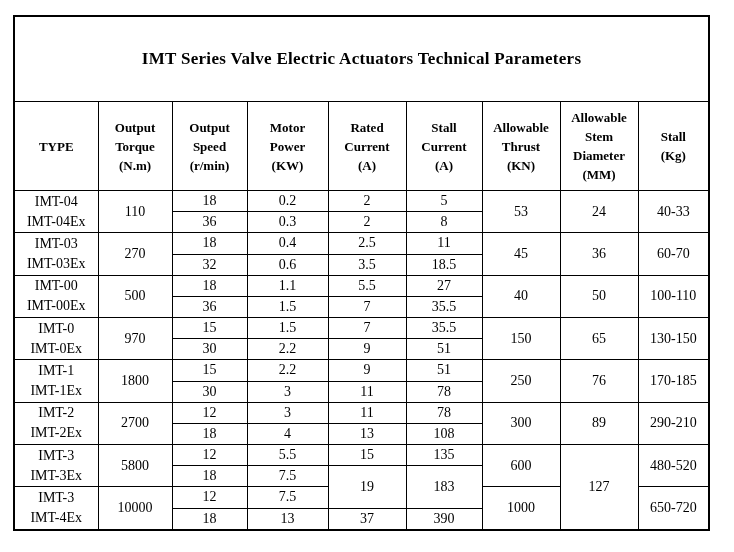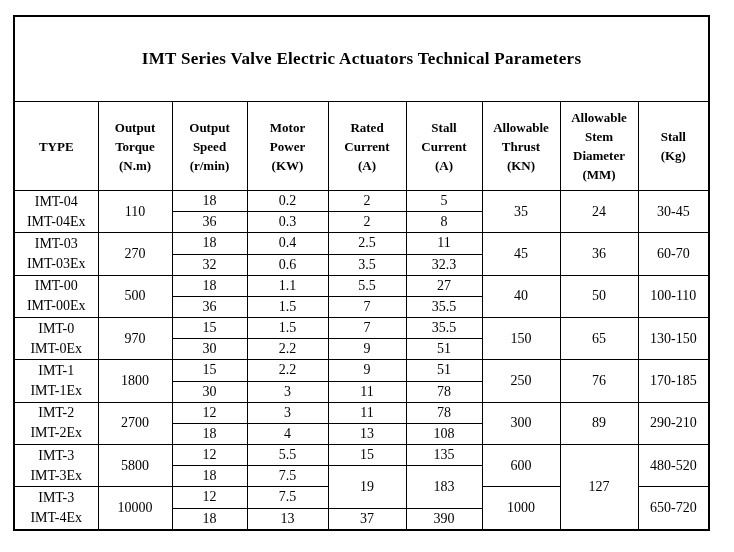--- a/index.html
+++ b/index.html
@@ -78,23 +78,23 @@
   </tr>
 
   <tr class="data-row">
     <td rowspan="2">IMT-04
 IMT-04Ex</td>
     <td rowspan="2">110</td>
     <td>18</td>
     <td>0.2</td>
     <td>2</td>
     <td>5</td>
-    <td rowspan="2">35</td>
+    <td rowspan="2">53</td>
     <td rowspan="2">24</td>
-    <td rowspan="2">30-45</td>
+    <td rowspan="2">40-33</td>
   </tr>
   <tr class="data-row">
     <td>36</td>
     <td>0.3</td>
     <td>2</td>
     <td>8</td>
   </tr>
 
   <tr class="data-row">
     <td rowspan="2">IMT-03
@@ -105,21 +105,21 @@
     <td>2.5</td>
     <td>11</td>
     <td rowspan="2">45</td>
     <td rowspan="2">36</td>
     <td rowspan="2">60-70</td>
   </tr>
   <tr class="data-row">
     <td>32</td>
     <td>0.6</td>
     <td>3.5</td>
-    <td>32.3</td>
+    <td>18.5</td>
   </tr>
 
   <tr class="data-row">
     <td rowspan="2">IMT-00
 IMT-00Ex</td>
     <td rowspan="2">500</td>
     <td>18</td>
     <td>1.1</td>
     <td>5.5</td>
     <td>27</td>

